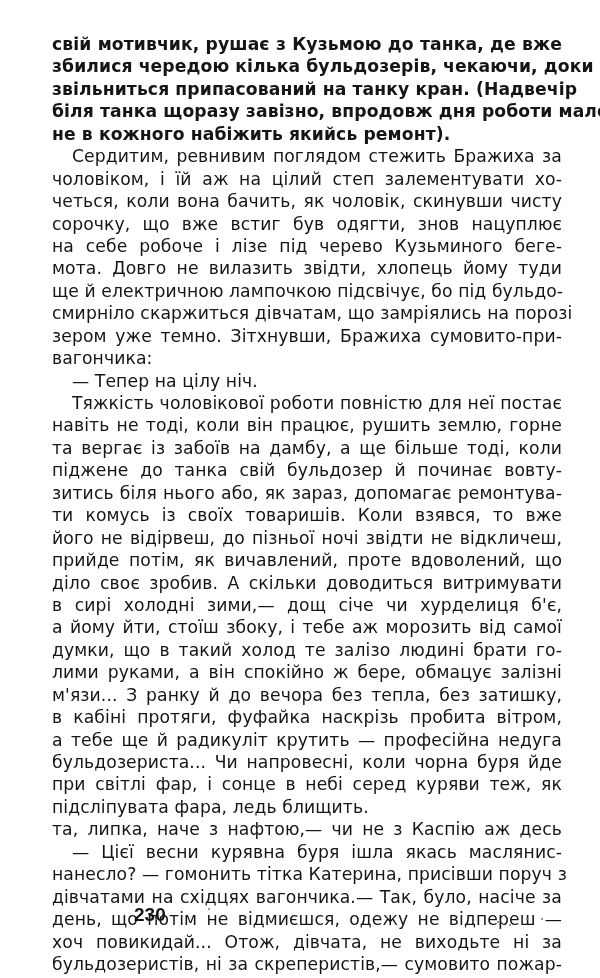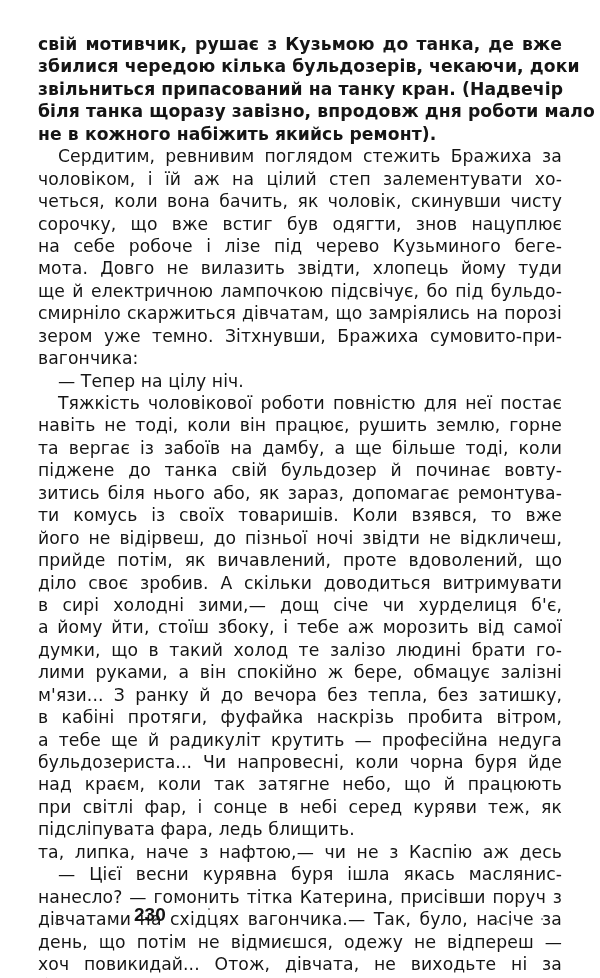--- a/index.html
+++ b/index.html
@@ -23,20 +23,21 @@
   }
   .line {
     display: block;
     height: 22.45px;
     line-height: 22.45px;
     font-size: 17.2px;
     white-space: nowrap;
     text-align: justify;
     text-align-last: justify;
     letter-spacing: 0.1px;
+    margin-left: 14px;
   }
   .line.last {
     text-align-last: left;
   }
   .line.indent {
     padding-left: 20px;
   }
   .line.bold {
     font-weight: bold;
   }
@@ -98,21 +99,20 @@
     <span class="line">прийде потім, як вичавлений, проте вдоволений, що</span>
     <span class="line">діло своє зробив. А скільки доводиться витримувати</span>
     <span class="line">в сирі холодні зими,— дощ січе чи хурделиця б'є,</span>
     <span class="line">а йому йти, стоїш збоку, і тебе аж морозить від самої</span>
     <span class="line">думки, що в такий холод те залізо людині брати го-</span>
     <span class="line">лими руками, а він спокійно ж бере, обмацує залізні</span>
     <span class="line">м'язи... З ранку й до вечора без тепла, без затишку,</span>
     <span class="line">в кабіні протяги, фуфайка наскрізь пробита вітром,</span>
     <span class="line">а тебе ще й радикуліт крутить — професійна недуга</span>
     <span class="line">бульдозериста... Чи напровесні, коли чорна буря йде</span>
-    <span class="line">над краєм, коли так затягне небо, що й працюють</span>
     <span class="line">при світлі фар, і сонце в небі серед куряви теж, як</span>
     <span class="line last">підсліпувата фара, ледь блищить.</span>
   </div>
 
   <div>
     <span class="line">та, липка, наче з нафтою,— чи не з Каспію аж десь</span>
     <span class="line indent">— Цієї весни курявна буря ішла якась маслянис-</span>
     <span class="line">нанесло? — гомонить тітка Катерина, присівши поруч з</span>
     <span class="line">дівчатами на східцях вагончика.— Так, було, насіче за</span>
     <span class="line">день, що потім не відмиєшся, одежу не відпереш —</span>

